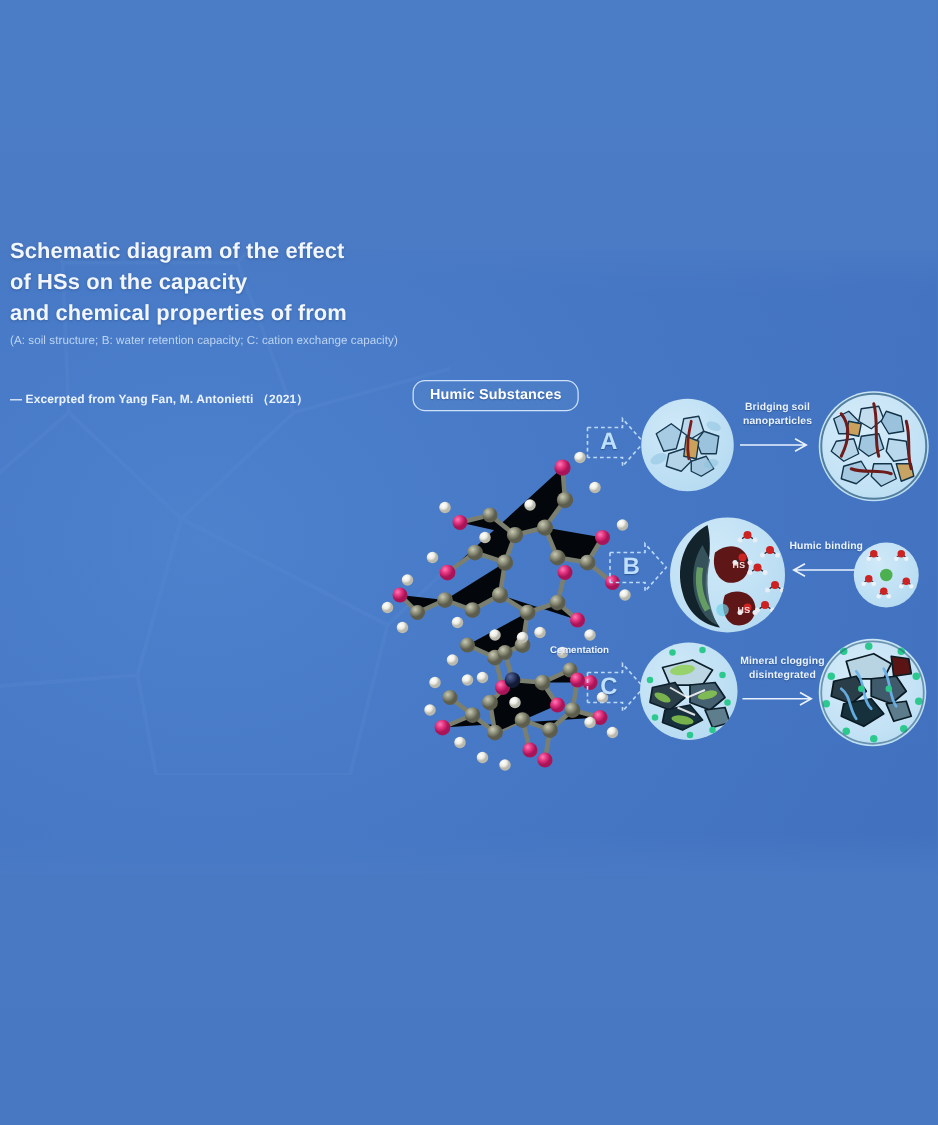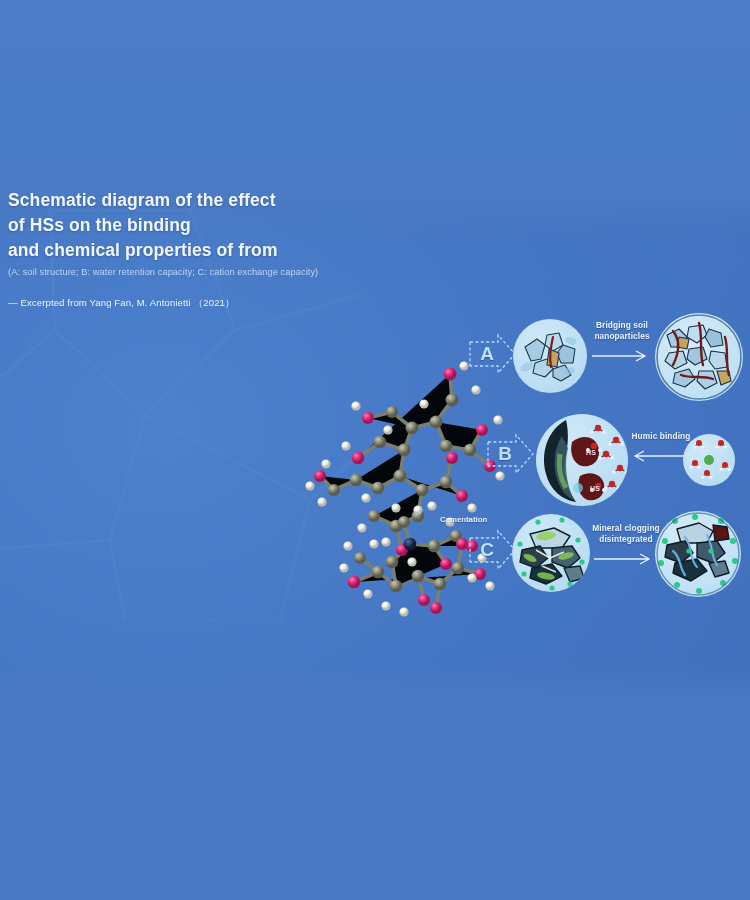--- a/index.html
+++ b/index.html
@@ -43,22 +43,22 @@
     color:#f2f7ff;font-size:17.5px;font-weight:bold;line-height:1.42;
     letter-spacing:.1px;text-shadow:0 1px 2px rgba(22,50,96,.35);
     margin:0 0 3px 0;
   }
   .title-line{display:block;white-space:nowrap;}
   .subtitle{
     color:#bdd4f2;font-size:9.3px;line-height:1.5;letter-spacing:.05px;
     margin:3px 0 0 0;white-space:nowrap;
   }
   .attrib{
-    color:#eaf2ff;font-size:9.6px;font-weight:normal;letter-spacing:.1px;
-    margin-top:18px;white-space:nowrap;
+    color:#eaf2ff;font-size:9.6px;font-weight:bold;letter-spacing:.1px;
+    margin-top:34px;white-space:nowrap;
   }
 
   
   .hs-pill{
     position:absolute;left:330px;top:304px;
     padding:5px 13px 6px 13px;border:1.4px solid #cfe2fb;border-radius:10px;
     color:#ffffff;font-size:11.5px;font-weight:bold;letter-spacing:.15px;
     background:rgba(255,255,255,.03);
     text-shadow:0 1px 1px rgba(20,48,94,.4);
     white-space:nowrap;
@@ -124,27 +124,28 @@
           <polygon points="10,230 55,350 -40,420 -95,300"></polygon>
           <path d="M120,10 L60,-60 M260,10 L320,-55 M430,95 L470,30"></path>
         </g>
       </svg>
     </div>
   </div>
 
   <div class="textblock">
     <h1 class="title">
       <span class="title-line">Schematic diagram of the effect</span>
-      <span class="title-line">of HSs on the binding</span>
+      <span class="title-line">of HSs on the capacity</span>
       <span class="title-line">and chemical properties of from</span>
     </h1>
     <p class="subtitle">(A: soil structure; B: water retention capacity; C: cation exchange capacity)</p>
     <p class="attrib">— Excerpted from Yang Fan, M. Antonietti （2021）</p>
   </div>
 
+  <div class="hs-pill">Humic Substances</div>
 
   <div class="molecule">
     <svg width="210" height="290" viewBox="0 0 210 290">
       <defs>
         <radialGradient id="gO" cx="35%" cy="30%">
             <stop offset="0%" stop-color="#ff79b5"></stop>
             <stop offset="55%" stop-color="#e0317c"></stop>
             <stop offset="100%" stop-color="#a81457"></stop>
           </radialGradient>
         <radialGradient id="gC" cx="35%" cy="30%">

